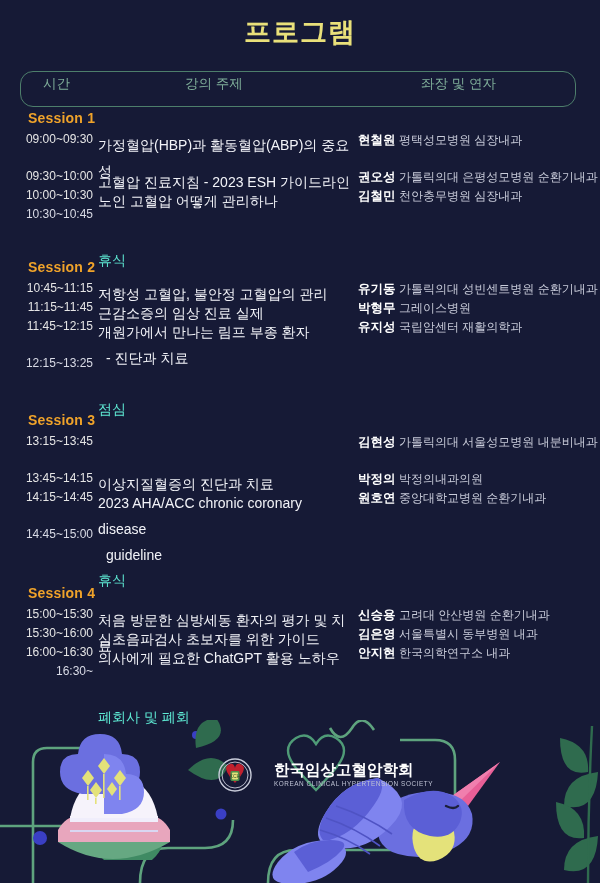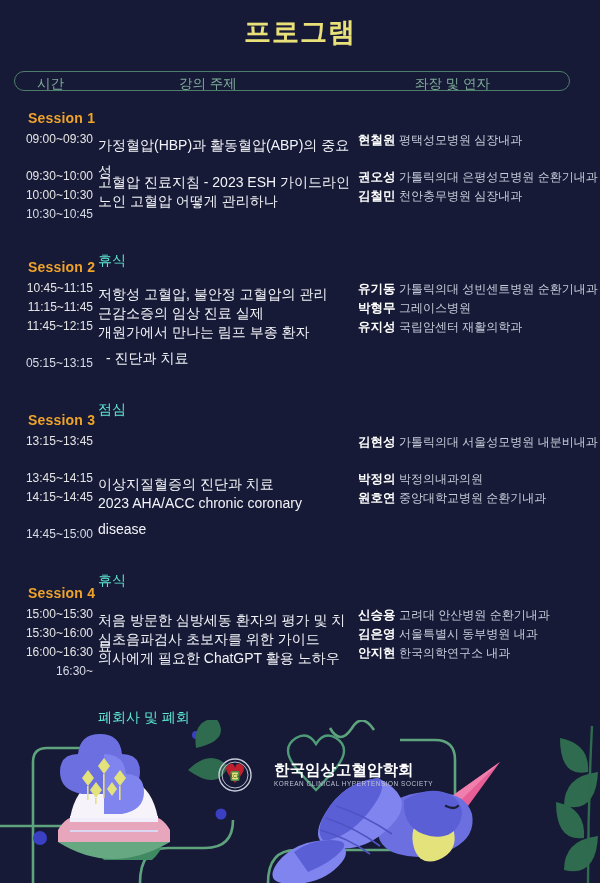--- a/index.html
+++ b/index.html
@@ -15,21 +15,21 @@
   
   .title{
     position:absolute;top:14px;left:0;width:600px;
     text-align:center;
     font-size:27px;font-weight:bold;letter-spacing:1px;
     color:#e9e07a;
   }
 
   
   .header-pill{
-    position:absolute;left:14px;top:71px;width:556px;height:20px;
+    position:absolute;left:20px;top:71px;width:556px;height:36px;
     border:1.5px solid #4d7e6b;border-radius:13px;
     box-sizing:border-box;
   }
   .header-pill span{
     position:absolute;top:3px;
     font-size:13.5px;color:#7fae99;white-space:nowrap;
   }
   .hp-time{left:22px;}
   .hp-subject{left:164px;}
   .hp-speaker{left:400px;}
@@ -123,41 +123,41 @@
             <div class="time">11:15~11:45</div>
             <div class="subject"><span>근감소증의 임상 진료 실제</span></div>
             <div class="speaker"><span class="name">박형무</span> <span class="affil">그레이스병원</span></div>
           </div>
           <div class="row" style="position: absolute; top: 38px;">
             <div class="time">11:45~12:15</div>
             <div class="subject"><span>개원가에서 만나는 림프 부종 환자</span><span class="cont" style="padding-left: 8px;">- 진단과 치료</span></div>
             <div class="speaker"><span class="name">유지성</span> <span class="affil">국립암센터 재활의학과</span></div>
           </div>
           <div class="row break" style="position: absolute; top: 75px;">
-            <div class="time">05:15~13:15</div>
+            <div class="time">12:15~13:25</div>
             <div class="subject"><span>점심</span></div>
           </div>
         </div>
       </div>
       <div class="session" style="top: 412px;">
         <div class="session-title">Session 3</div>
         <div class="rows">
           <div class="row" style="position: absolute; top: 0px;">
             <div class="time">13:15~13:45</div>
             <div class="subject"></div>
             <div class="speaker"><span class="name">김현성</span> <span class="affil">가톨릭의대 서울성모병원 내분비내과</span></div>
           </div>
           <div class="row" style="position: absolute; top: 37px;">
             <div class="time">13:45~14:15</div>
             <div class="subject"><span>이상지질혈증의 진단과 치료</span></div>
             <div class="speaker"><span class="name">박정의</span> <span class="affil">박정의내과의원</span></div>
           </div>
           <div class="row" style="position: absolute; top: 56px;">
             <div class="time">14:15~14:45</div>
-            <div class="subject"><span>2023 AHA/ACC chronic coronary disease</span></div>
+            <div class="subject"><span>2023 AHA/ACC chronic coronary disease</span><span class="cont" style="padding-left: 8px;">guideline</span></div>
             <div class="speaker"><span class="name">원호연</span> <span class="affil">중앙대학교병원 순환기내과</span></div>
           </div>
           <div class="row break" style="position: absolute; top: 93px;">
             <div class="time">14:45~15:00</div>
             <div class="subject"><span>휴식</span></div>
           </div>
         </div>
       </div>
       <div class="session" style="top: 585px;">
         <div class="session-title">Session 4</div>

